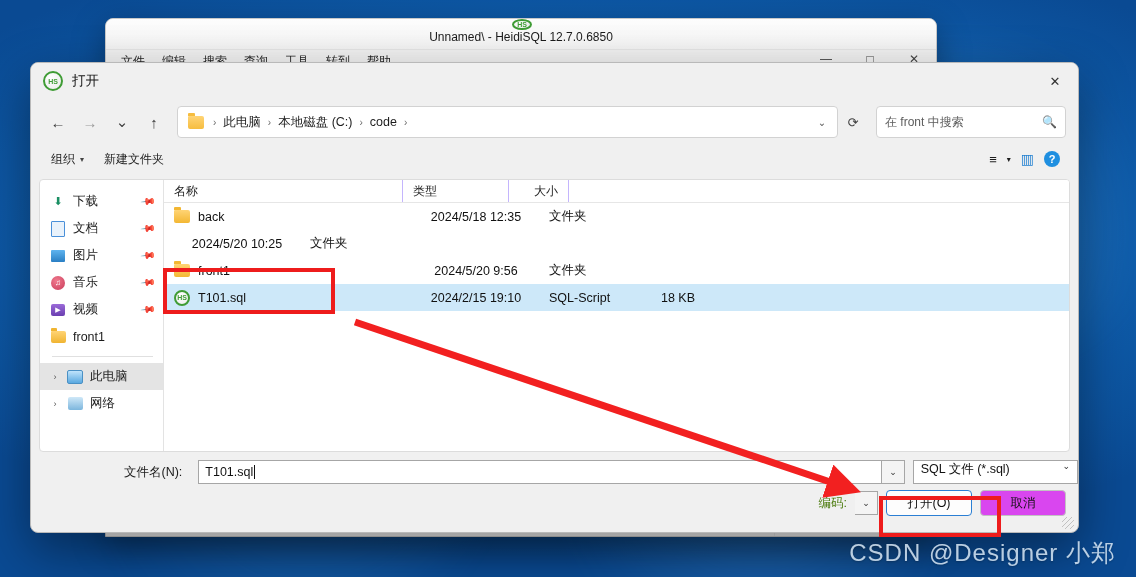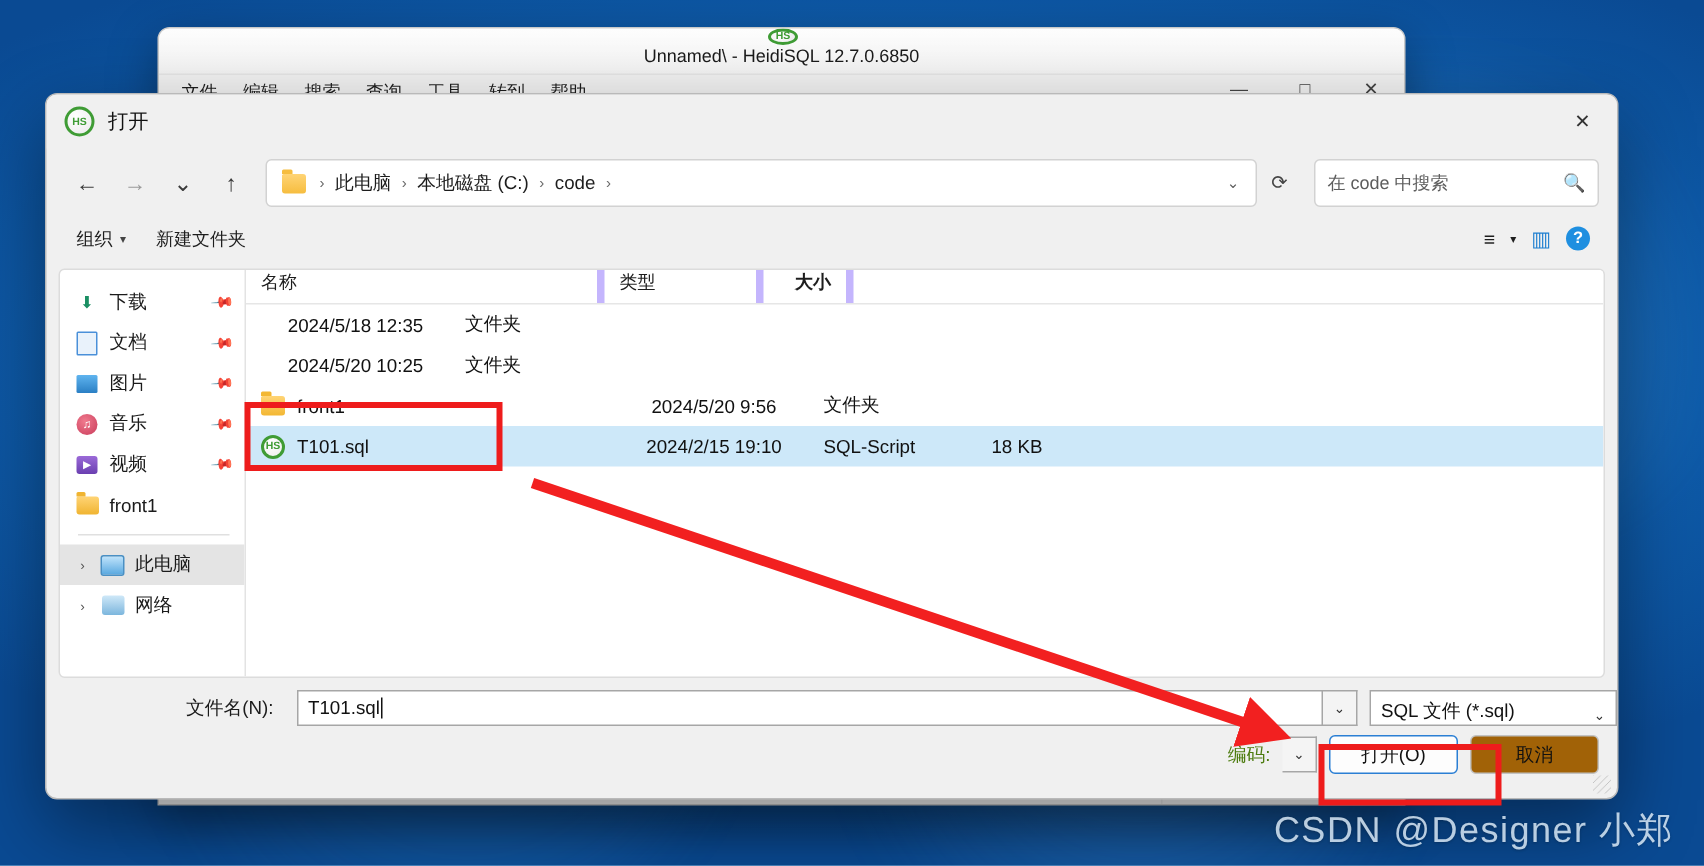--- a/index.html
+++ b/index.html
@@ -105,25 +105,25 @@
   .ic-mus{width:14px;height:14px;border-radius:50%;background:radial-gradient(circle at 40% 35%,#f07a8e,#c93b5a);color:#fff;font-size:8px;display:flex;align-items:center;justify-content:center;}
   .ic-vid{width:14px;height:12px;background:linear-gradient(#9b6ad8,#6a3fb0);border-radius:2px;color:#fff;font-size:7px;display:flex;align-items:center;justify-content:center;}
   .ic-folder{width:15px;height:12px;background:linear-gradient(#ffd475,#f0b431);border-radius:1px 2px 2px 2px;position:relative;}
   .ic-folder:before{content:"";position:absolute;left:0;top:-3px;width:6px;height:3px;background:#f0b431;border-radius:1px 1px 0 0;}
   .ic-pc{width:15px;height:12px;background:linear-gradient(#bfe3fb,#5aa9e0);border:1px solid #4a90c4;border-radius:2px;}
   .ic-net{width:15px;height:13px;background:linear-gradient(#cfe8f8,#7cb6dd);border-radius:2px;position:relative;}
 
   #filepane{flex:1;position:relative;overflow:hidden;}
   #colhdr{height:22px;display:flex;align-items:center;border-bottom:1px solid #e6e6e6;background:#fff;position:relative;}
   .col{font-size:12px;color:#1d1d1d;padding-left:10px;position:relative;height:22px;
-    display:flex;align-items:flex-start;border-right:5px solid #c4b5fd;box-sizing:border-box;}
+    display:flex;align-items:center;border-right:1px solid #c4b5fd;box-sizing:border-box;}
   .col.c-name{width:239px;}
   .col.c-date{width:136px;}
   .col.c-type{width:106px;}
-  .col.c-size{width:60px;justify-content:flex-end;padding-right:10px;font-weight:bold;}
+  .col.c-size{width:60px;justify-content:flex-end;padding-right:10px;}
   .sortmark{position:absolute;left:124px;top:-4px;font-size:9px;color:#888;}
   .row{height:27px;display:flex;align-items:center;font-size:12.5px;color:#111;}
   .row.selected{background:#cde8f9;}
   .cell-name{width:239px;display:flex;align-items:center;gap:8px;padding-left:10px;box-sizing:border-box;}
   .cell-date{width:136px;box-sizing:border-box;padding-left:10px;text-align:center;}
   .cell-type{width:106px;box-sizing:border-box;padding-left:10px;}
   .cell-size{width:60px;box-sizing:border-box;text-align:right;padding-right:10px;}
   .f-ico{width:16px;height:13px;border-radius:1px 2px 2px 2px;
     background:linear-gradient(#ffd475,#f3b733);position:relative;flex:0 0 16px;}
   .f-ico:before{content:"";position:absolute;left:0;top:-3px;width:7px;height:3px;
@@ -136,27 +136,27 @@
   
   #bottom{position:absolute;left:0;right:0;bottom:0;height:80px;}
   #fn-row{position:absolute;left:0;right:0;top:7px;height:26px;display:flex;align-items:center;}
   #fn-label{width:172px;text-align:right;padding-right:16px;font-size:12.5px;color:#1b1b1b;box-sizing:border-box;}
   #fn-input{flex:0 0 684px;height:24px;background:#fff;border:1px solid #a6a6a6;
     display:flex;align-items:center;padding:0 6px;box-sizing:border-box;font-size:12.5px;color:#111;}
   #fn-input .caret-bar{width:1px;height:14px;background:#111;margin-left:1px;}
   .combo-chev{width:23px;height:24px;border:1px solid #a6a6a6;border-left:none;
     display:flex;align-items:center;justify-content:center;background:#f4f4f4;font-size:9px;color:#333;box-sizing:border-box;}
   #type-combo{margin-left:8px;width:170px;height:24px;background:#fff;border:1px solid #a6a6a6;
-    display:flex;align-items:flex-end;justify-content:space-between;padding:0 7px;box-sizing:border-box;
+    display:flex;align-items:flex-start;justify-content:space-between;padding:0 7px;box-sizing:border-box;
     font-size:12.5px;color:#111;}
   #enc-row{position:absolute;right:12px;top:38px;display:flex;align-items:center;gap:8px;}
   #enc-label{font-size:12.5px;color:#4d7c0f;}
   #enc-combo{width:124px;height:24px;background:#fff;border:1px solid #a6a6a6;
     display:flex;align-items:center;padding:0 6px;box-sizing:border-box;font-size:12px;color:#111;}
-  .btn{width:86px;height:26px;border:1px solid #c2c2c2;border-radius:4px;background:#a16207;
+  .btn{width:86px;height:26px;border:1px solid #c2c2c2;border-radius:4px;background:#d946ef;
     display:flex;align-items:center;justify-content:center;font-size:12.5px;color:#111;box-sizing:border-box;}
   .btn.primary{border:1.5px solid #2b7fd4;background:#fdfdfd;}
   #grip{position:absolute;right:4px;bottom:3px;width:12px;height:12px;
     background:
       linear-gradient(135deg,transparent 45%,#b5b5b5 45%,#b5b5b5 55%,transparent 55%) 0 0/5px 5px;
     opacity:.8;}
 
   
   .redbox{position:absolute;border:4px solid #ee1c1c;box-sizing:border-box;pointer-events:none;}
   #redbox-file{left:163px;top:268px;width:172px;height:46px;}
@@ -233,21 +233,21 @@
       <span class="crumb">本地磁盘 (C:)</span>
       <span class="crumb-sep">›</span>
       <span class="crumb">code</span>
       <span class="crumb-sep">›</span>
       <div style="flex:1"></div>
       <div class="addr-chev">⌄</div>
     </div>
     <div id="refresh-btn">⟳</div>
 
     <div id="searchbox">
-      <span class="ph">在 code 中搜索</span>
+      <span class="ph">在 front 中搜索</span>
       <span class="mag">🔍</span>
     </div>
   </div>
 
   <div id="cmdbar">
     <div class="cmd">
       <span>组织</span>
       <span class="caret">▾</span>
     </div>
     <div class="cmd">
@@ -330,20 +330,24 @@
         </div>
         <div class="col c-type">
           <span>类型</span>
         </div>
         <div class="col c-size">
           <span>大小</span>
         </div>
       </div>
 
       <div class="row">
+        <div class="cell-name">
+          <span class="f-ico"></span>
+          <span>back</span>
+        </div>
         <div class="cell-date">2024/5/18 12:35</div>
         <div class="cell-type">文件夹</div>
         <div class="cell-size"></div>
       </div>
       <div class="row">
         <div class="cell-date">2024/5/20 10:25</div>
         <div class="cell-type">文件夹</div>
         <div class="cell-size"></div>
       </div>
       <div class="row">

